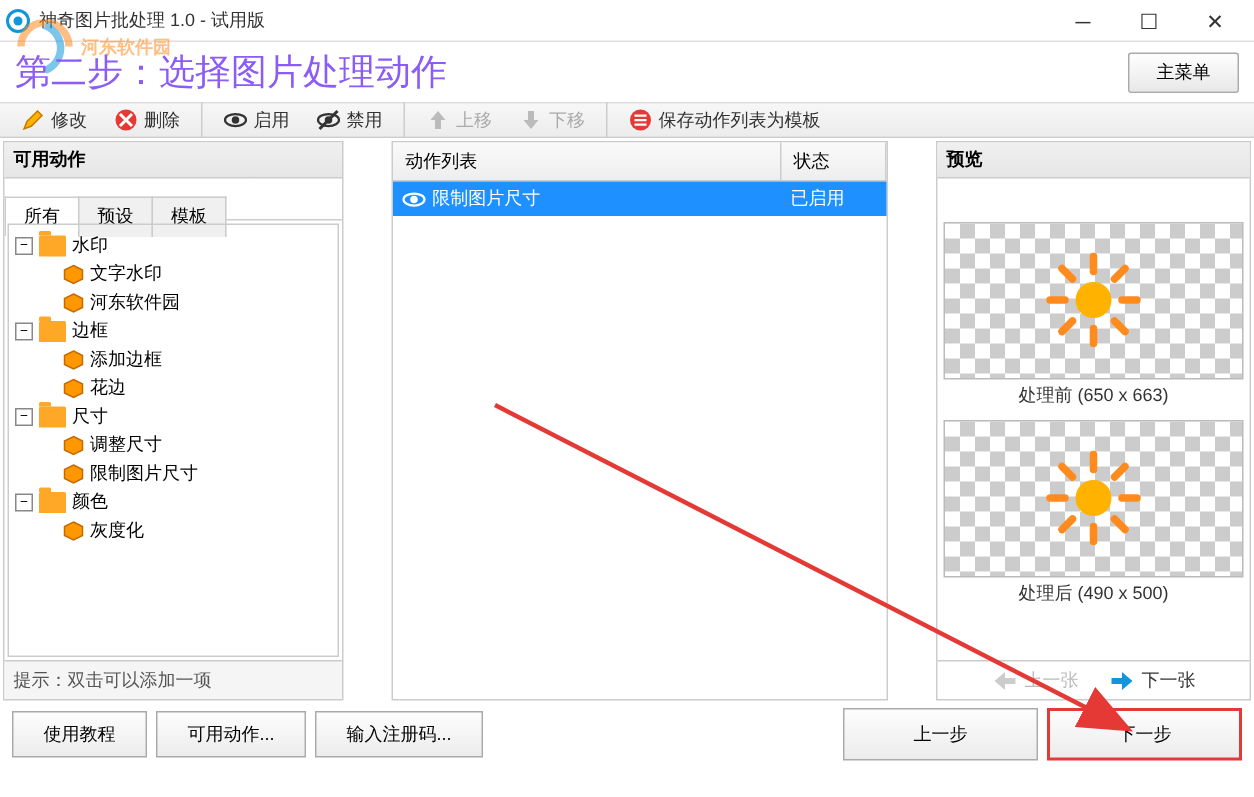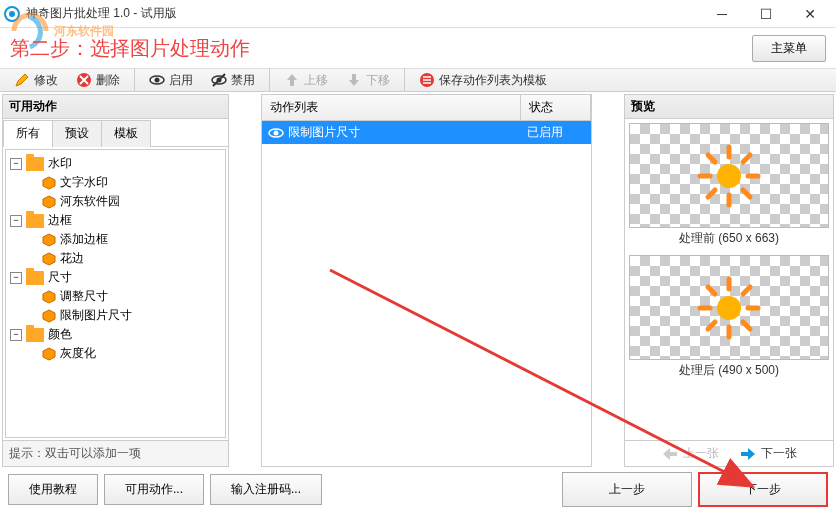--- a/index.html
+++ b/index.html
@@ -7,33 +7,33 @@
 .titlebar { height:28px; display:flex; align-items:center; padding:0 4px; border-bottom:1px solid #e0e0e0; }
 .titlebar .app-ico { width:16px; height:16px; border:2px solid #1296db; border-radius:50%; position:relative; margin-right:6px; }
 .titlebar .app-ico:before { content:""; position:absolute; width:6px; height:6px; background:#1296db; border-radius:50%; left:3px; top:3px; }
 .titlebar .title { flex:1; color:#333; }
 .winbtns { display:flex; }
 .winbtn { width:44px; height:28px; display:flex; align-items:center; justify-content:center; color:#333; font-size:14px; }
 .header { height:40px; display:flex; align-items:center; padding:0 10px; position:relative; }
 .watermark { position:absolute; left:10px; top:-15px; font-size:26px; font-weight:bold; color:#ff8a1e; opacity:0.55; display:flex; align-items:center; }
 .watermark .logo { width:40px; height:36px; margin-right:4px; position:relative;}
 .watermark .logo svg { width:40px; height:36px; }
-.wizlabel { font-size:20px; color:#ef4444; position:relative; z-index:2; }
+.wizlabel { font-size:24px; color:#8b5cf6; position:relative; z-index:2; }
 .mainmenu { margin-left:auto; padding:4px 18px; border:1px solid #aaa; background:linear-gradient(#fefefe,#e8e8e8); border-radius:2px; }
 .toolbar { height:24px; background:linear-gradient(#f7f7f7,#ececec); border-top:1px solid #ddd; border-bottom:1px solid #ccc; display:flex; align-items:center; padding:0 6px; gap:2px; }
 .tbtn { display:flex; align-items:center; gap:4px; padding:4px 8px; border-radius:2px; color:#333; }
 .tbtn.dis { color:#aaa; }
 .tico { width:16px; height:16px; display:flex; align-items:center; justify-content:center; }
 .sep { width:1px; height:24px; background:#ccc; margin:0 4px; }
 .main { display:flex; height:377px;gap:28px; }
 .panel { border:1px solid #ccc; margin:2px; background:#fff; display:flex; flex-direction:column; }
 .panel-hd { background:linear-gradient(#f0f0f0,#e6e6e6); padding:3px 6px; border-bottom:1px solid #ccc; font-weight:bold; }
 .left { width:232px; }
 .tabs { display:flex; border-bottom:1px solid #ccc; }
-.tab { padding:4px 12px; border:1px solid #ccc; border-bottom:none; margin-right:-1px; background:#f0f0f0; position:relative; top:1px; }
+.tab { padding:4px 12px; border:1px solid #ccc; border-bottom:none; margin-right:-1px; background:#f0f0f0; position:relative; top:12px; }
 .tab.on { background:#fff; border-bottom:1px solid #fff; }
 .tree { flex:1; overflow:auto; padding:4px; border:1px solid #ccc; margin:2px; position:relative; }
 .tree::-webkit-scrollbar { width:16px; }
 .tree::-webkit-scrollbar-track { background:#f0f0f0; border:1px solid #ccc; }
 .tree::-webkit-scrollbar-thumb { background:#c8c8c8; border:1px solid #aaa; }
 .tn { display:flex; align-items:center; padding:1px 0; white-space:nowrap; }
 .tn .tog { width:12px; height:12px; border:1px solid #888; display:flex; align-items:center; justify-content:center; font-size:9px; margin-right:4px; background:#fff; line-height:1; }
 .tn .sp { width:16px; display:inline-block; }
 .tn .fold { width:18px; height:14px; background:#ffa726; border-radius:1px 1px 0 0; position:relative; margin-right:4px; }
 .tn .fold:before { content:""; position:absolute; width:8px; height:3px; background:#ffa726; top:-3px; left:0; border-radius:1px 1px 0 0; }
@@ -44,21 +44,21 @@
 .listhdr { display:flex; border-bottom:1px solid #ccc; background:linear-gradient(#fafafa,#eee); }
 .listhdr div { padding:4px 8px; border-right:1px solid #ccc; }
 .lh1 { flex:1; }
 .lh2 { width:70px; }
 .listbody { flex:1; position:relative; }
 .row { display:flex; align-items:center; background:#1e90ff; color:#fff; }
 .row .c1 { flex:1; display:flex; align-items:center; padding:3px 6px; gap:4px; }
 .row .c2 { width:70px; padding:3px 6px; }
 .eye { width:16px; height:12px; }
 .right { flex:1; }
-.preview { flex:1; display:flex; flex-direction:column; align-items:center; padding:4px; }
+.preview { flex:1; display:flex; flex-direction:column; align-items:center; padding:4px;justify-content:center; }
 .thumb { width:200px; height:105px; border:1px solid #bbb; background:repeating-conic-gradient(#ccc 0% 25%, #fff 0% 50%) 0 0/20px 20px; display:flex; align-items:center; justify-content:center; margin-bottom:2px; position:relative; }
 .sun { width:70px; height:70px; }
 .caption { margin-bottom:8px; color:#333; }
 .navrow { display:flex; align-items:center; justify-content:center; gap:20px; padding:4px; border-top:1px solid #ccc; }
 .navbtn { display:flex; align-items:center; gap:4px; color:#333;text-align:center; }
 .navbtn.dis { color:#bbb; }
 .arrow2 { position:absolute; pointer-events:none; z-index:10; }
 .footer { height:40px; display:flex; align-items:center; padding:4px 8px; gap:6px; }
 .fbtn { padding:6px 20px; border:1px solid #aaa; background:linear-gradient(#fdfdfd,#ececec); }
 .fbtn.big { padding:8px 46px; }

